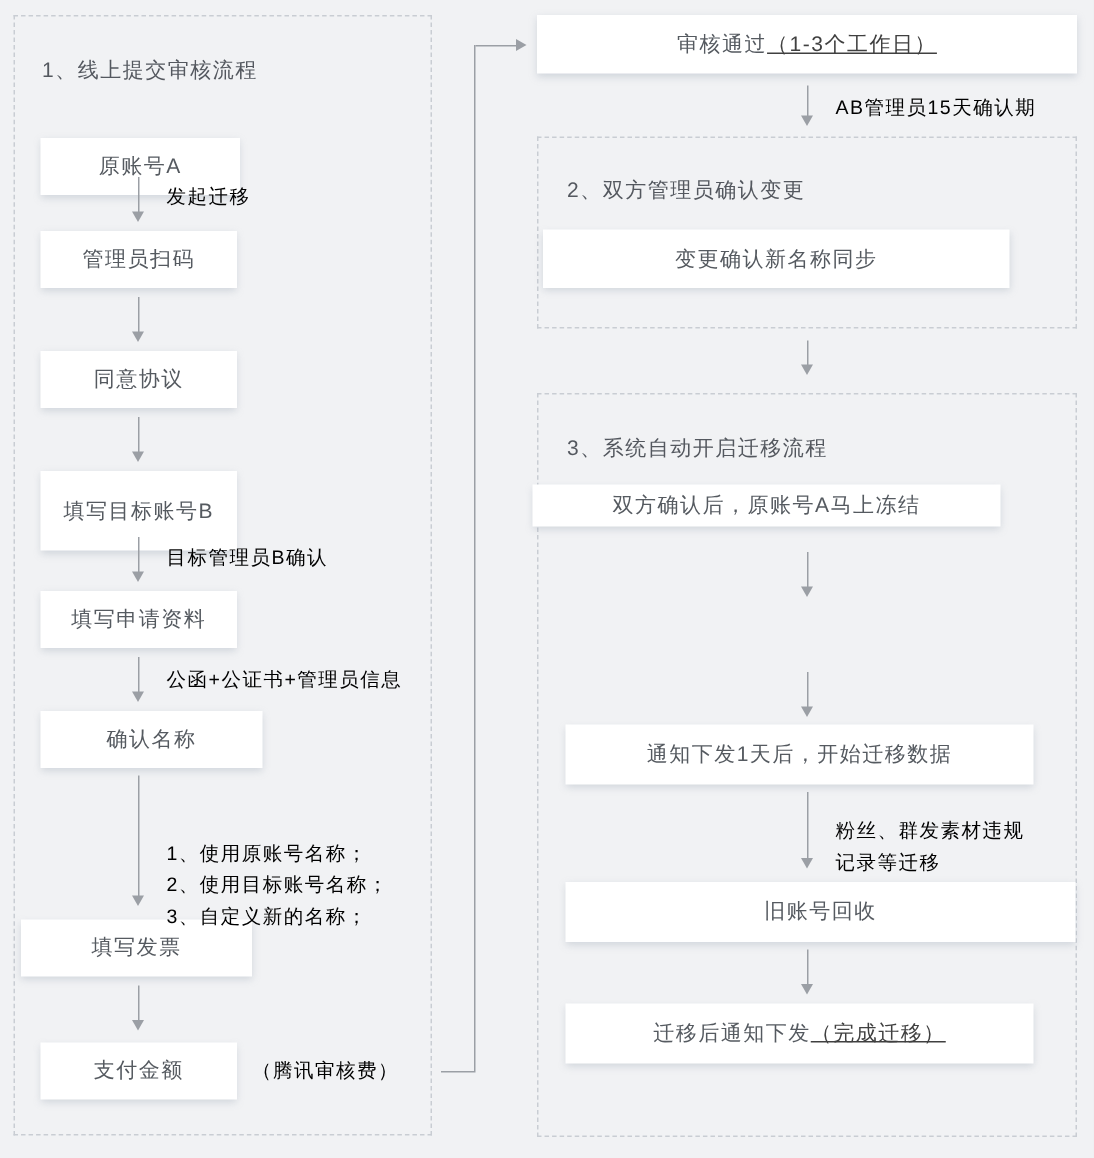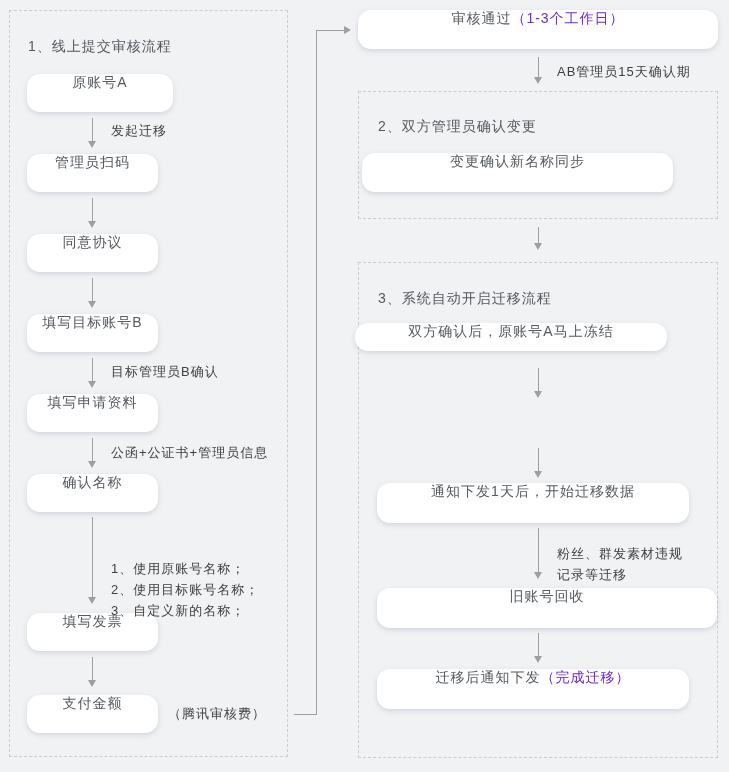--- a/index.html
+++ b/index.html
@@ -18,70 +18,69 @@
     background:transparent;
   }
   .section-title{
     position:absolute;
     font-size:14px;color:#54585f;letter-spacing:1px;
     white-space:nowrap;
   }
   .node{
     position:absolute;background:#ffffff;
     box-shadow:0 2px 5px rgba(150,160,175,0.35);
-    display:flex;align-items:flex-start;justify-content:center;
+    display:flex;align-items:center;justify-content:center;
     font-size:14px;color:#555a60;letter-spacing:1px;
     white-space:nowrap;
-    border-radius:13px;
   }
-  .node .sub{color:#6d28d9;}
+  .node .sub{color:#404040;text-decoration:underline;}
   .varrow{position:absolute;width:1px;background:#9b9fa5;}
   .varrow::after{
     content:"";position:absolute;left:-4px;bottom:-7px;
     border:4px solid transparent;border-top:7px solid #9b9fa5;
     width:0;height:0;
   }
   .hline{position:absolute;height:1px;background:#9b9fa5;}
   .vline{position:absolute;width:1px;background:#9b9fa5;}
   .rhead{
     position:absolute;width:0;height:0;
     border:4px solid transparent;border-left:7px solid #9b9fa5;
   }
   .edge-label{
-    position:absolute;font-size:13px;color:#404040;
+    position:absolute;font-size:13px;color:#000000;
     letter-spacing:1px;white-space:nowrap;line-height:20px;
   }
 </style>
 </head>
 <body>
 
 <div class="stage">
 
   <div class="dashed-box" style="left:9px;top:10px;width:277px;height:745px"></div>
   <div class="section-title" style="left:28px;top:38px">1、线上提交审核流程</div>
 
-  <div class="node" style="left:27px;top:74px;width:146px;height:38px">
+  <div class="node" style="left:27px;top:92px;width:133px;height:38px">
     <span>原账号A</span>
   </div>
   <div class="node" style="left:27px;top:234px;width:131px;height:38px">
     <span>同意协议</span>
   </div>
   <div class="node" style="left:27px;top:154px;width:131px;height:38px">
     <span>管理员扫码</span>
   </div>
-  <div class="node" style="left:27px;top:314px;width:131px;height:38px">
+  <div class="node" style="left:27px;top:314px;width:131px;height:53px">
     <span>填写目标账号B</span>
   </div>
   <div class="node" style="left:27px;top:394px;width:131px;height:38px">
     <span>填写申请资料</span>
   </div>
-  <div class="node" style="left:27px;top:474px;width:131px;height:38px">
+  <div class="node" style="left:27px;top:474px;width:148px;height:38px">
     <span>确认名称</span>
   </div>
-  <div class="node" style="left:27px;top:613px;width:131px;height:38px">
+  <div class="node" style="left:14px;top:613px;width:154px;height:38px">
     <span>填写发票</span>
   </div>
   <div class="node" style="left:27px;top:695px;width:131px;height:38px">
     <span>支付金额</span>
   </div>
 
   <div class="varrow" style="left:92px;top:118px;height:27px"></div>
   <div class="varrow" style="left:92px;top:198px;height:27px"></div>
   <div class="varrow" style="left:92px;top:278px;height:27px"></div>
   <div class="varrow" style="left:92px;top:358px;height:27px"></div>

